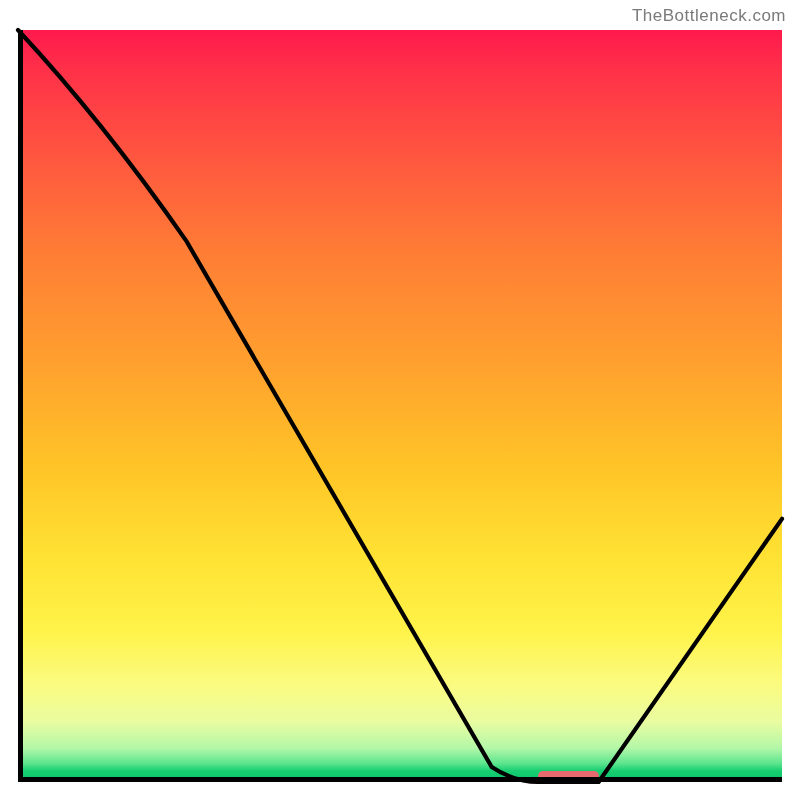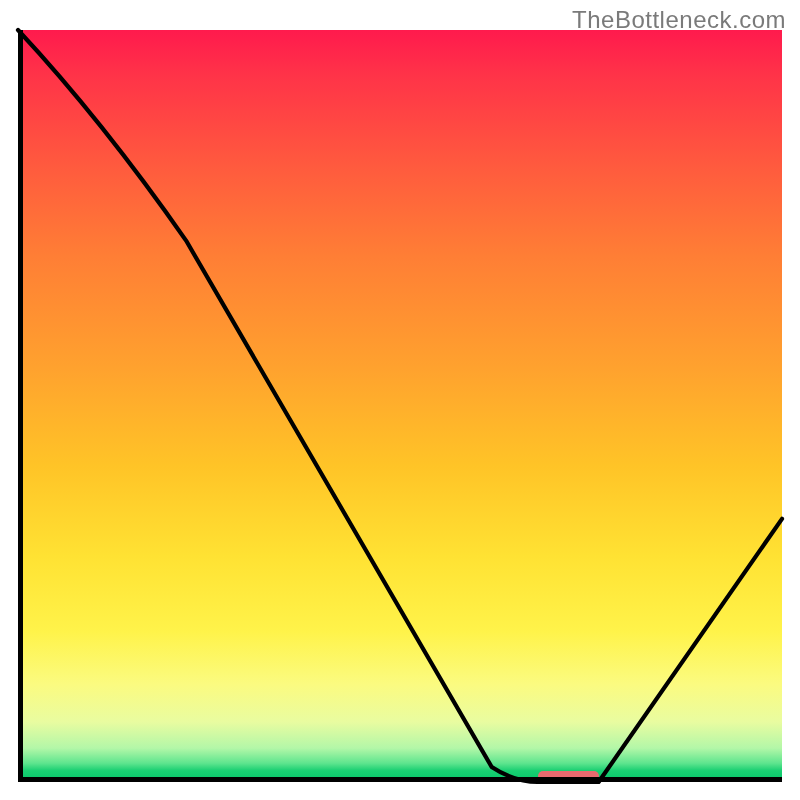--- a/index.html
+++ b/index.html
@@ -13,21 +13,21 @@
   }
   .frame {
     position: relative;
     width: 800px;
     height: 800px;
   }
   .watermark {
     position: absolute;
     top: 6px;
     right: 14px;
-    font-size: 24px;
+    font-size: 17px;
     color: #7a7a7a;
     font-weight: 400;
     letter-spacing: 0.5px;
   }
   .plot-area {
     position: absolute;
     left: 18px;
     top: 30px;
     width: 764px;
     height: 752px;

